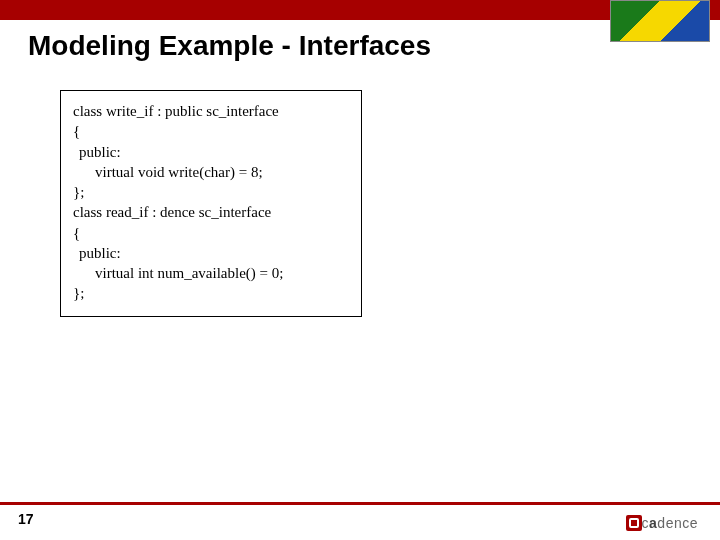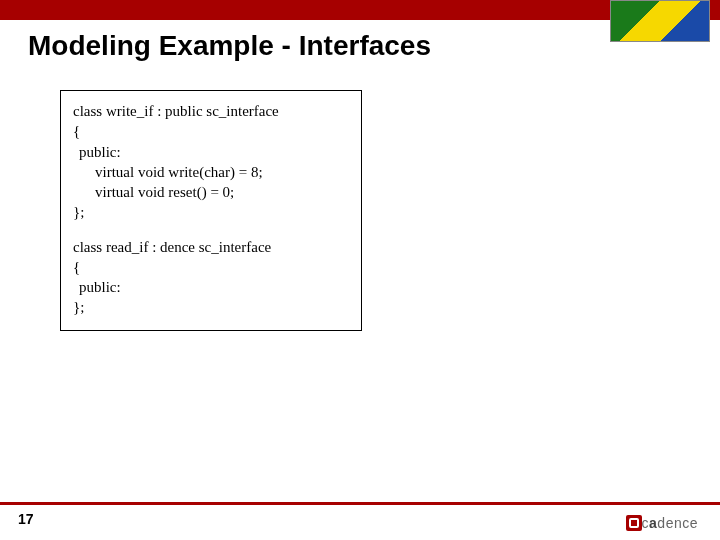--- a/index.html
+++ b/index.html
@@ -2,21 +2,21 @@
 <html><head>
 <meta charset="utf-8">
 <style>
   * { margin: 0; padding: 0; box-sizing: border-box; }
   html, body { width: 720px; height: 540px; font-family: Arial, Helvetica, sans-serif; background: #fff; overflow: hidden; }
   .slide { position: relative; width: 720px; height: 540px; }
   .topbar { position: absolute; top: 0; left: 0; right: 0; height: 20px; background: #a60000; }
   .flag { position: absolute; top: 0; right: 10px; width: 100px; height: 42px; background: linear-gradient(135deg,#1a7a1a 0%, #1a7a1a 35%, #f6d800 35%, #f6d800 65%, #1a4aa8 65%, #1a4aa8 100%); border: 1px solid #888; }
   .title { position: absolute; top: 30px; left: 28px; font-size: 28px; font-weight: bold; color: #000; font-family: Arial, sans-serif; }
   .codebox { position: absolute; top: 90px; left: 60px; width: 302px; border: 1px solid #000; padding: 10px 12px 12px 12px; font-family: 'Times New Roman', Times, serif; font-size: 15px; line-height: 1.35; }
-  .codebox .blk { margin-bottom: 14px; }
+  .codebox .blk { }
   .codebox .blk:last-child { margin-bottom: 0; }
   .ind1 { padding-left: 6px; }
   .ind2 { padding-left: 22px; }
   .footbar { position: absolute; left: 0; right: 0; bottom: 35px; height: 3px; background: #a60000; }
   .pagenum { position: absolute; left: 18px; bottom: 13px; font-size: 14px; font-weight: bold; font-family: Arial, sans-serif; }
   .logo { position: absolute; right: 22px; bottom: 8px; height: 18px; display: flex; align-items: center; }
   .logo-mark { width: 16px; height: 16px; background: #a60000; border-radius: 2px; position: relative; }
   .logo-mark::after { content: ""; position: absolute; inset: 3px; border: 2px solid #fff; border-radius: 2px; }
   .logo-text { font-family: Arial, sans-serif; font-size: 14px; letter-spacing: 0.5px; color: #666; }
   .logo-text b { color: #444; font-weight: bold; }
@@ -29,27 +29,27 @@
   <div class="flag"></div>
 
   <h1 class="title">Modeling Example - Interfaces</h1>
 
   <div class="codebox">
     <div class="blk">
       <div>class write_if : public sc_interface</div>
       <div>{</div>
       <div class="ind1">public:</div>
       <div class="ind2">virtual void write(char) = 8;</div>
-      <div class="ind2">virtual void reset() = 0;</div>
       <div>};</div>
     </div>
     <div class="blk">
       <div>class read_if : dence sc_interface</div>
       <div>{</div>
       <div class="ind1">public:</div>
+      <div class="ind2">virtual int num_available() = 0;</div>
       <div>};</div>
     </div>
   </div>
 
   <div class="footbar"></div>
   <div class="pagenum">17</div>
   <div class="logo">
     <div class="logo-mark"></div>
     <span class="logo-text"><span>c</span><b>a</b><span>dence</span></span>
   </div>

